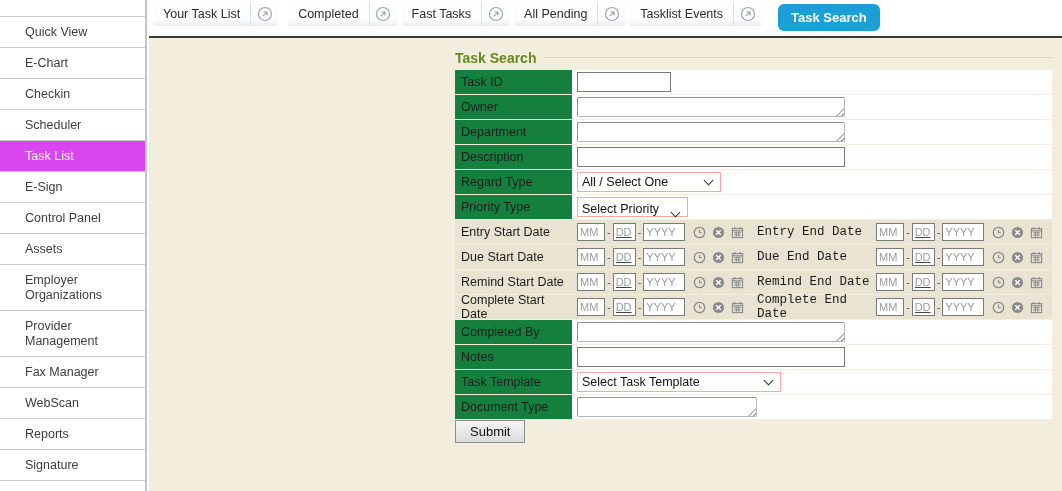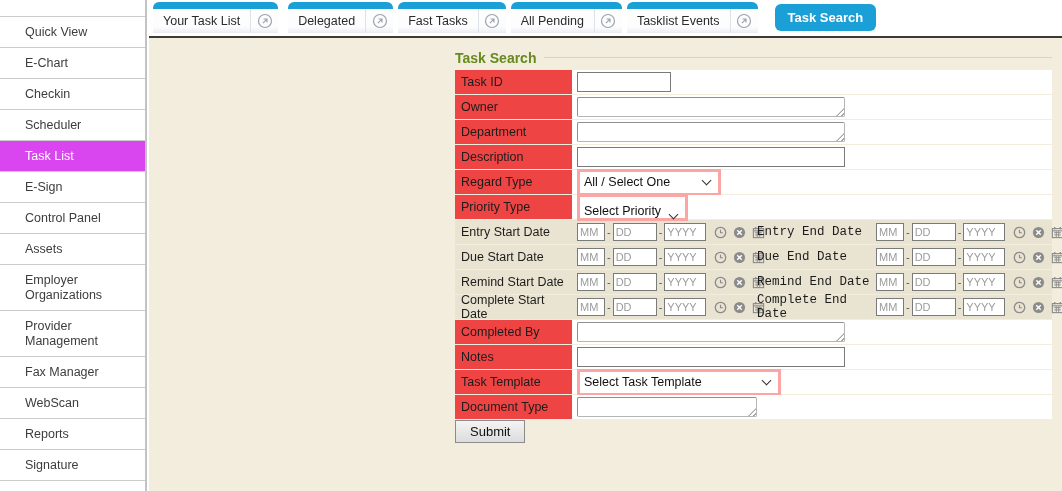--- a/index.html
+++ b/index.html
@@ -20,21 +20,21 @@
     font-size:12.5px; line-height:15px; color:#3d3d3d; cursor:pointer;
   }
   .sb-item.active { background:#d946ef; color:#ffffff; }
 
   
   .tabbar {
     position:absolute; left:149px; top:0; width:913px; height:38px;
     background:#ffffff; border-bottom:2px solid #3d3a36;
   }
   .tabs { display:flex; align-items:flex-start; padding:2px 0 0 4px; }
-  .tab { display:flex; flex-direction:column; margin-right:5px; cursor:pointer; }
+  .tab { display:flex; flex-direction:row; margin-right:5px; cursor:pointer; }
   .tab-top { height:7px; background:#1a9fd6; border-radius:6px 6px 0 0; }
   .tab-body {
     display:flex; align-items:center; height:24px; background:#fdfdfe;
     box-shadow: inset 0 -7px 6px -6px #dde1e9;
   }
   .tab-label { padding:0 10px; font-size:12.5px; color:#2b2b2b; white-space:nowrap; }
   .tab-sep { width:1px; align-self:stretch; background:#dde2e9; }
   .tab-iconbox { width:27px; display:flex; justify-content:center; align-items:center; align-self:stretch; }
   .oicon { width:16px; height:16px; display:block; }
   .tab.active-tab {
@@ -48,21 +48,21 @@
     position:absolute; left:149px; top:38px; width:913px; height:453px;
     background:#f2eddc;
   }
   .form { position:absolute; left:306px; top:10px; width:597px; }
   .form-head { display:flex; align-items:center; height:19px; margin-bottom:3px; }
   .form-title { font-size:14px; font-weight:bold; color:#67891d; white-space:nowrap; }
   .title-rule { flex:1; border-top:1px solid #d9d3c2; margin-left:8px; }
 
   .row { display:flex; align-items:center; height:24px; margin-bottom:1px; }
   .cl {
-    width:117px; height:100%; background:#ef4444; display:flex; align-items:center;
+    width:117px; height:100%; background:#15803d; display:flex; align-items:center;
     padding-left:6px; font-size:12.5px; color:#1c1c1c; flex:none;
   }
   .ci { flex:1; height:100%; background:#ffffff; display:flex; align-items:center; padding-left:5px; }
 
   .tin {
     height:20px; border:1px solid #7a7a7a; background:#fff; font-family:"Liberation Sans",sans-serif;
     font-size:12px; padding:0 3px; outline:none;
   }
   .w94{width:94px;} .w268{width:268px;}
 
@@ -72,41 +72,41 @@
     border-color:#8f8f8f #b5b5b5 #b5b5b5 #8f8f8f; border-radius:2px;
   }
   .taw268{width:268px;} .taw180{width:180px;}
   .grip {
     position:absolute; right:1px; bottom:1px; width:8px; height:8px;
     background:repeating-linear-gradient(135deg, rgba(0,0,0,0) 0 2px, #a7a7a7 2px 3.4px);
     clip-path:polygon(100% 0, 100% 100%, 0 100%);
   }
 
   .sel {
-    height:27px; border:3px solid #fca5a5; background:#fff; display:flex; align-items:center;
+    height:20px; border:1px solid #fca5a5; background:#fff; display:flex; align-items:center;
     justify-content:space-between; font-size:12.5px; color:#111; padding-left:4px; cursor:pointer;
   }
   .selw144{width:144px;} .selw111{width:111px;align-items:flex-end;} .selw204{width:204px;}
   .chev {
     width:7px; height:7px; border-right:1.6px solid #333; border-bottom:1.6px solid #333;
     transform:rotate(45deg); margin:-4px 8px 0 6px; flex:none;
   }
 
   
   .drow { background:#e9e3d1; }
   .dl1 { width:117px; padding-left:6px; font-size:12.5px; color:#1c1c1c; flex:none; }
   .dl2 { width:118px; padding-left:4px; font-size:12.5px; color:#1c1c1c; flex:none;font-family:Liberation Mono, monospace; }
   .dgrp { width:181px; display:flex; align-items:center; padding-left:5px; flex:none; }
   .dgrp.g2 { flex:1; }
   .din {
     height:18px; border:1px solid #7a7a7a; background:#fff; font-family:"Liberation Sans",sans-serif;
     font-size:11px; padding:0 2px; color:#444; outline:none;
   }
   .din::placeholder { color:#9b9b9b; opacity:1; }
-  .dmm{width:28px;} .ddd{width:44px;} .dyy{width:42px;}
+  .dmm{width:28px;} .ddd{width:23px;text-decoration:underline;} .dyy{width:42px;}
   .dash { margin:0 2px; color:#555; font-size:11px; }
   .dicon { width:13px; height:13px; margin-left:6px; cursor:pointer; flex:none; }
   .dicon.first { margin-left:8px; }
 
   .submit-row { display:flex; justify-content:flex-start; }
   .submit-btn {
     font-family:"Liberation Sans",sans-serif; font-size:13px; color:#111;
     background:linear-gradient(#f4f4f4,#dcdcdc); border:1px solid #8b8b8b;
     padding:3px 14px; cursor:pointer;
   }
@@ -150,21 +150,21 @@
       </div>
     </div>
 
     <div class="tab">
       <div class="tab-top"></div>
     </div>
 
     <div class="tab">
       <div class="tab-top"></div>
       <div class="tab-body">
-        <span class="tab-label">Delegated</span>
+        <span class="tab-label">Completed</span>
         <span class="tab-sep"></span>
         <span class="tab-iconbox">
           <svg class="oicon" viewBox="0 0 18 18">
               <circle cx="9" cy="9" r="7.3" fill="none" stroke="#9aa2ab" stroke-width="1.3"></circle>
               <path d="M6.6 11.4L11.2 6.8M7.4 6.8h3.8v3.8" fill="none" stroke="#9aa2ab" stroke-width="1.3"></path>
             </svg>
         </span>
       </div>
     </div>
 

